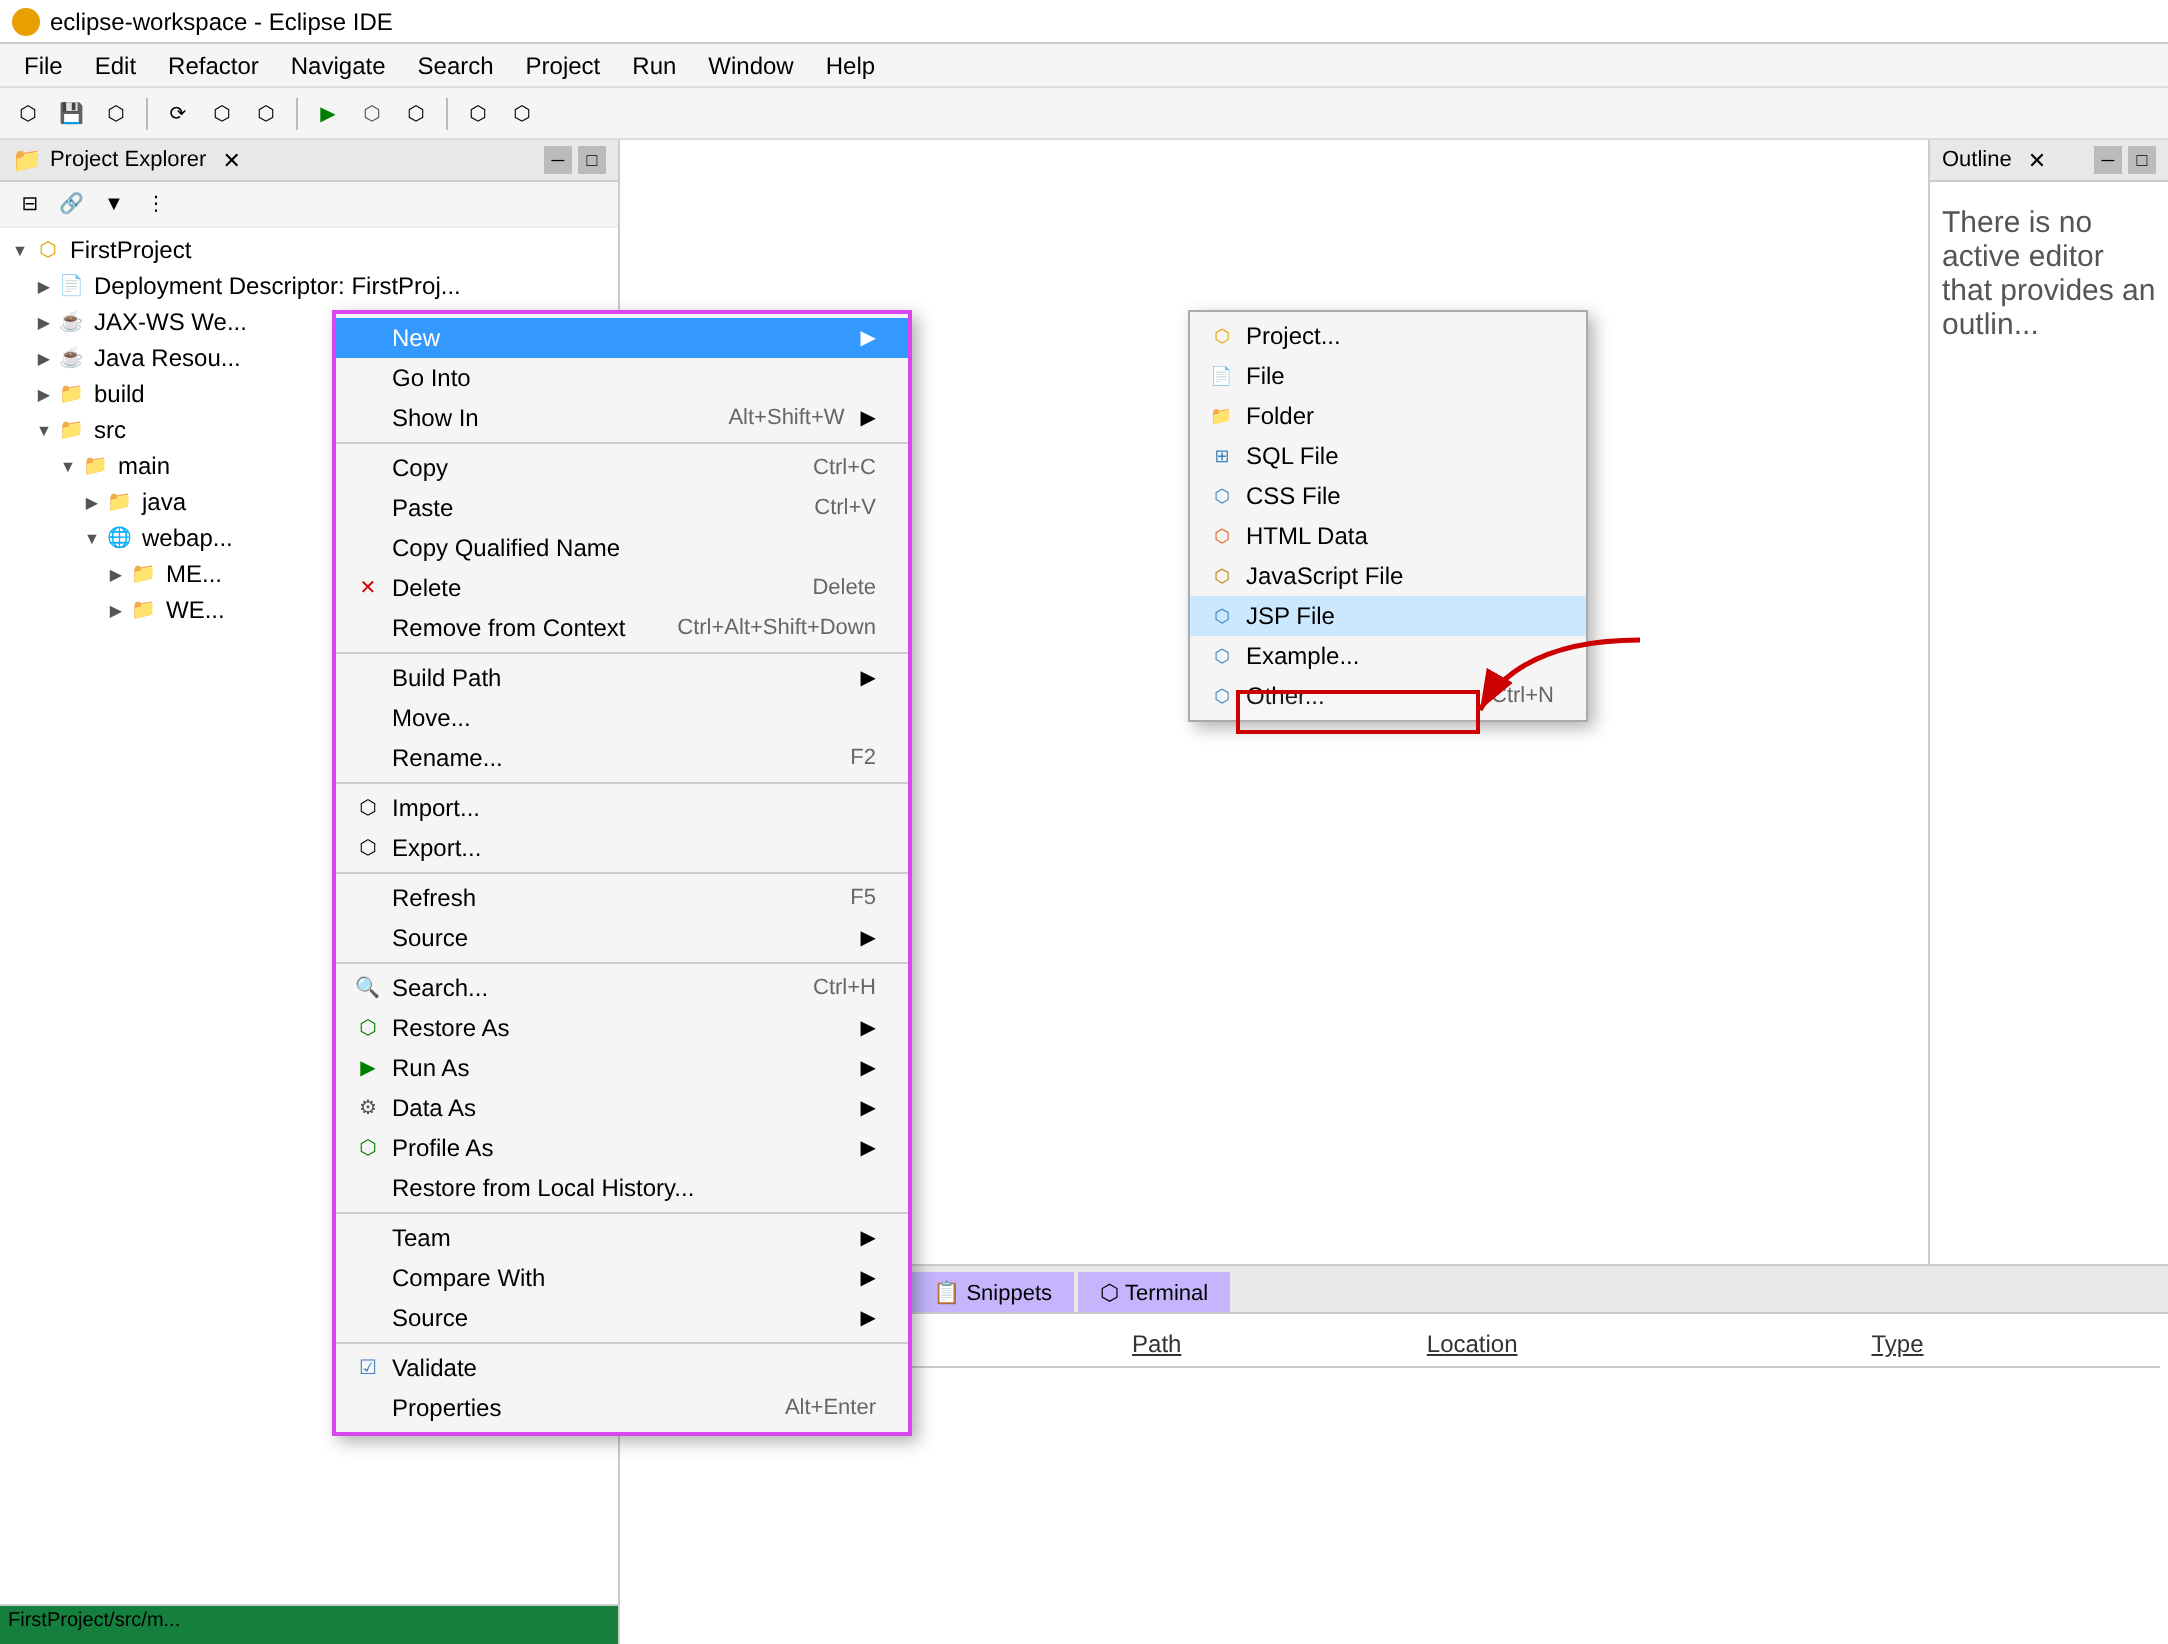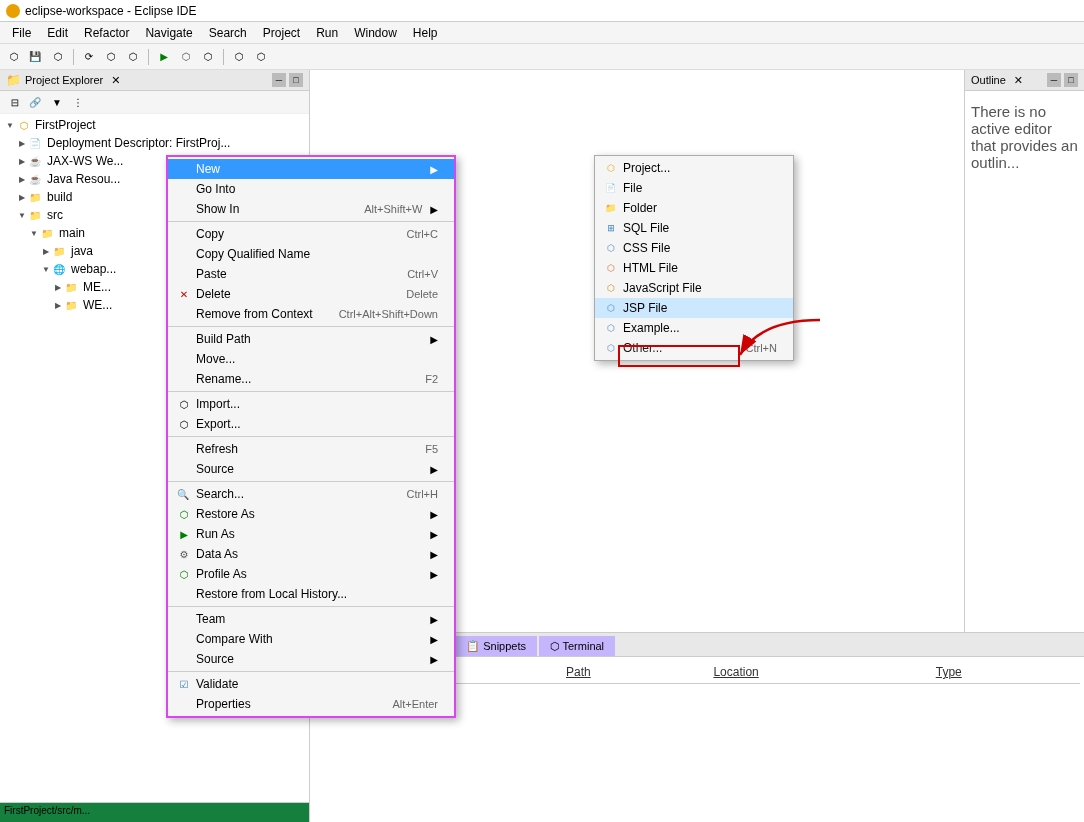--- a/index.html
+++ b/index.html
@@ -526,25 +526,25 @@
     <span class="ctx-item-label">Show In</span>
     <span class="ctx-item-shortcut">Alt+Shift+W</span>
     <span class="ctx-arrow">▶</span>
   </div>
   <div class="ctx-separator"></div>
   <div class="ctx-item">
     <span class="ctx-item-label">Copy</span>
     <span class="ctx-item-shortcut">Ctrl+C</span>
   </div>
   <div class="ctx-item">
-    <span class="ctx-item-label">Copy Qualified Name</span>
-  </div>
-  <div class="ctx-item">
     <span class="ctx-item-label">Paste</span>
     <span class="ctx-item-shortcut">Ctrl+V</span>
+  </div>
+  <div class="ctx-item">
+    <span class="ctx-item-label">Copy Qualified Name</span>
   </div>
   <div class="ctx-item">
     <span class="ctx-icon" style="color:#cc0000">✕</span>
     <span class="ctx-item-label">Delete</span>
     <span class="ctx-item-shortcut">Delete</span>
   </div>
   <div class="ctx-item">
     <span class="ctx-item-label">Remove from Context</span>
     <span class="ctx-item-shortcut">Ctrl+Alt+Shift+Down</span>
   </div>
@@ -647,21 +647,21 @@
   <div class="submenu-item">
     <span class="submenu-icon" style="color:#4080c0">⊞</span>
     <span>SQL File</span>
   </div>
   <div class="submenu-item">
     <span class="submenu-icon" style="color:#4080c0">⬡</span>
     <span>CSS File</span>
   </div>
   <div class="submenu-item">
     <span class="submenu-icon" style="color:#e06020">⬡</span>
-    <span>HTML File</span>
+    <span>HTML Data</span>
   </div>
   <div class="submenu-item">
     <span class="submenu-icon" style="color:#c08000">⬡</span>
     <span>JavaScript File</span>
   </div>
 
   <div class="submenu-item" style="background:#cce8ff;">
     <span class="submenu-icon" style="color:#4080c0">⬡</span>
     <span>JSP File</span>
   </div>

